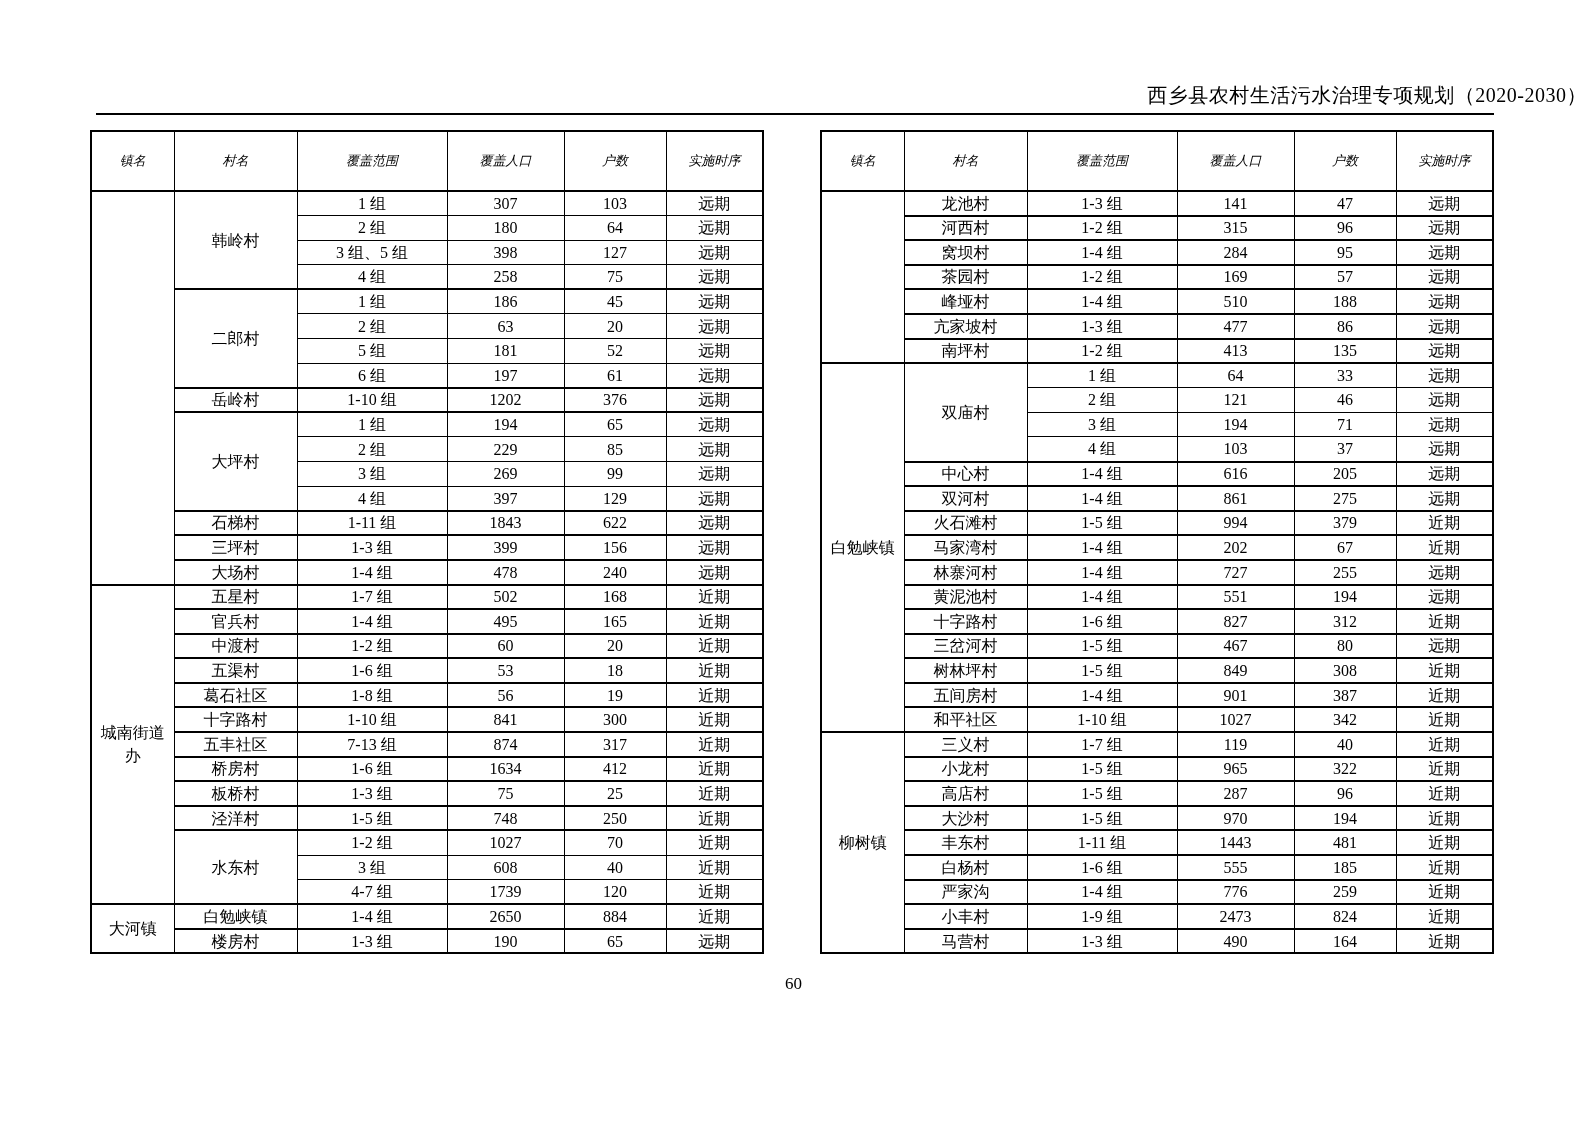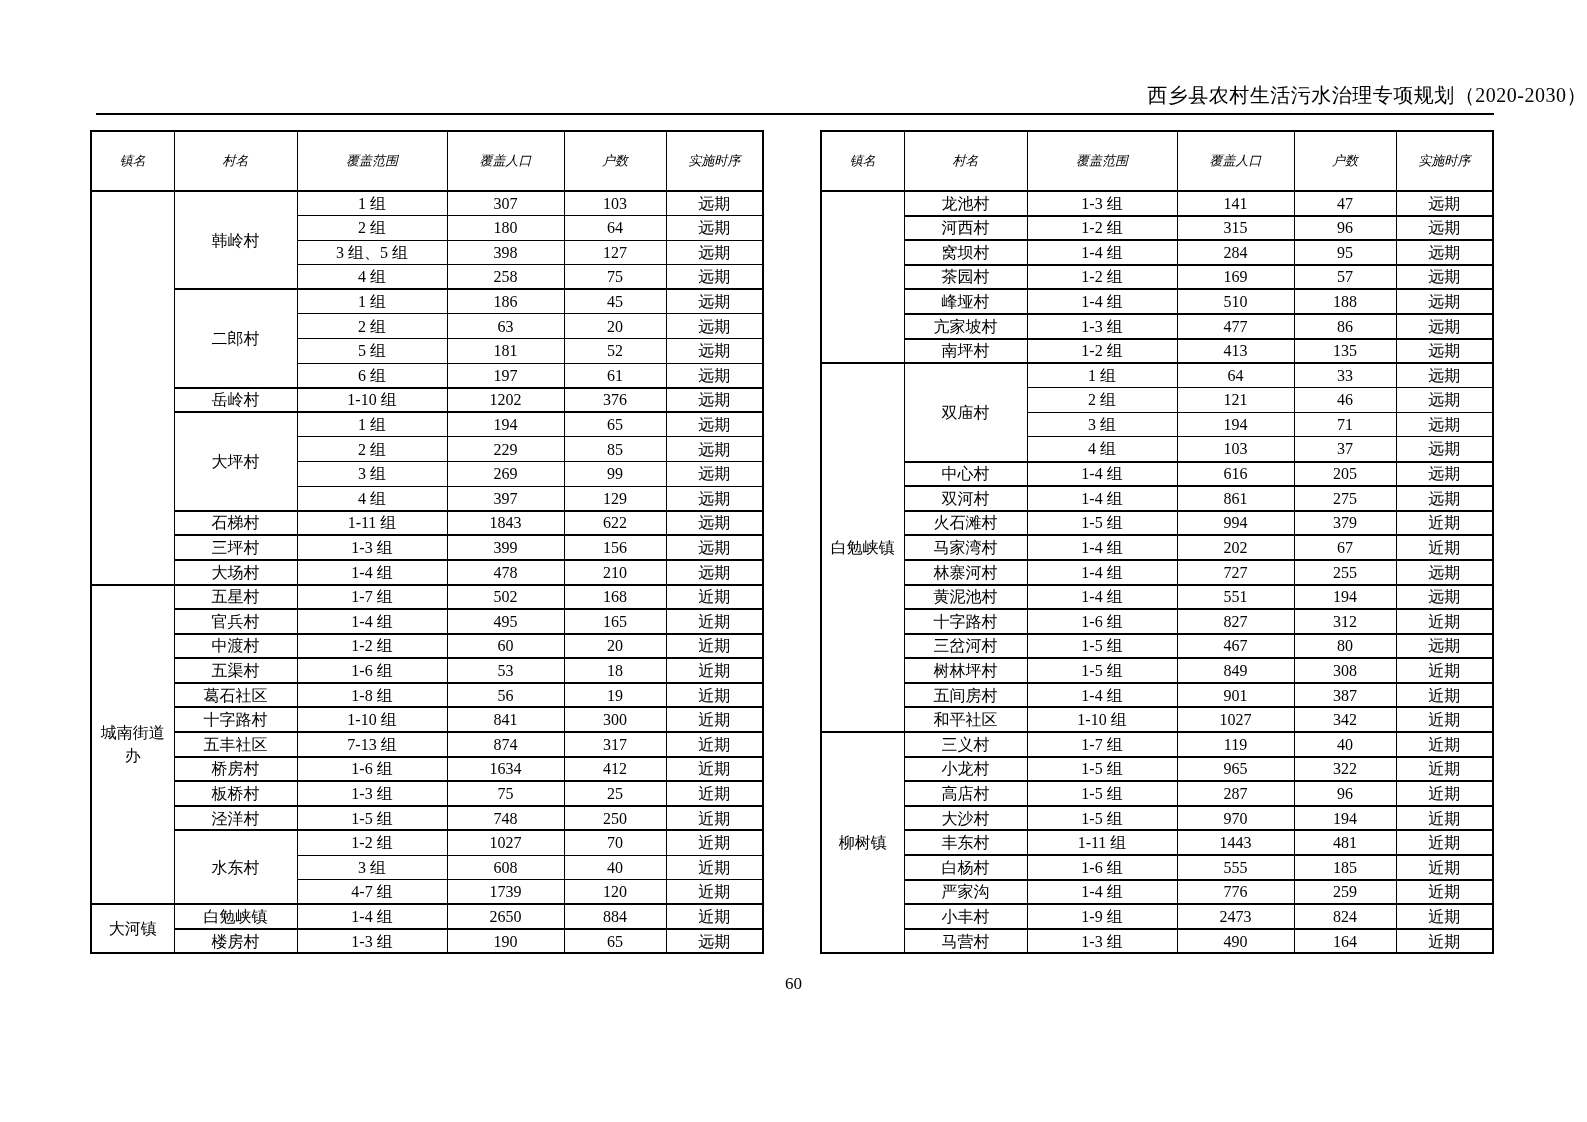--- a/index.html
+++ b/index.html
@@ -209,21 +209,21 @@
           <td rowspan="1" class="village-cell">三坪村</td>
           <td>1-3 组</td>
           <td>399</td>
           <td>156</td>
           <td>远期</td>
         </tr>
         <tr class="village-end">
           <td rowspan="1" class="village-cell">大场村</td>
           <td>1-4 组</td>
           <td>478</td>
-          <td>210</td>
+          <td>240</td>
           <td>远期</td>
         </tr>
         <tr class="village-end">
           <td rowspan="13" class="town-cell">城南街道办</td>
           <td rowspan="1" class="village-cell">五星村</td>
           <td>1-7 组</td>
           <td>502</td>
           <td>168</td>
           <td>近期</td>
         </tr>

